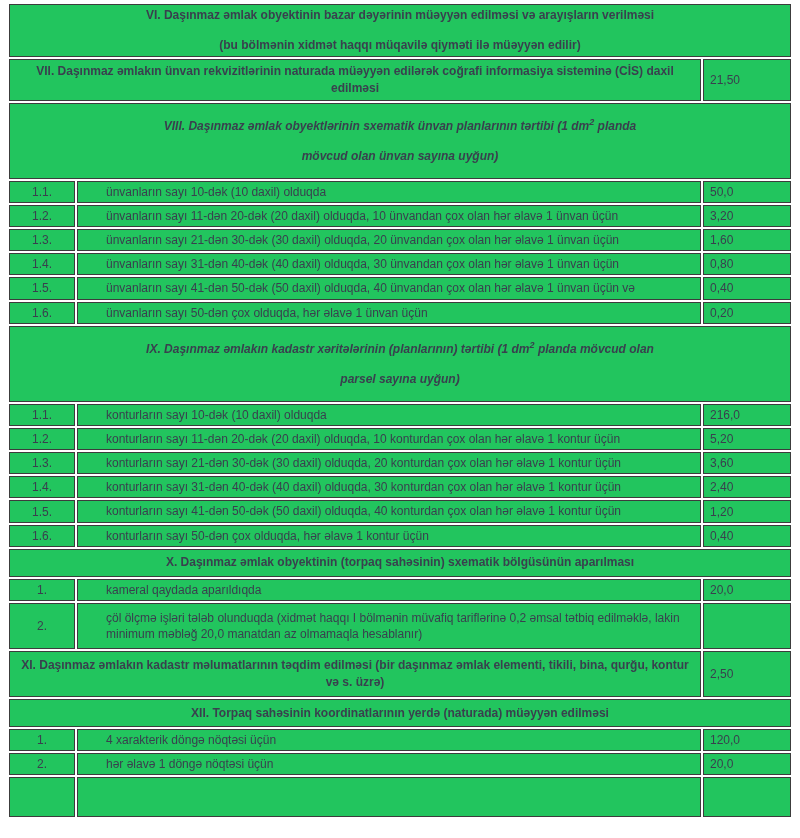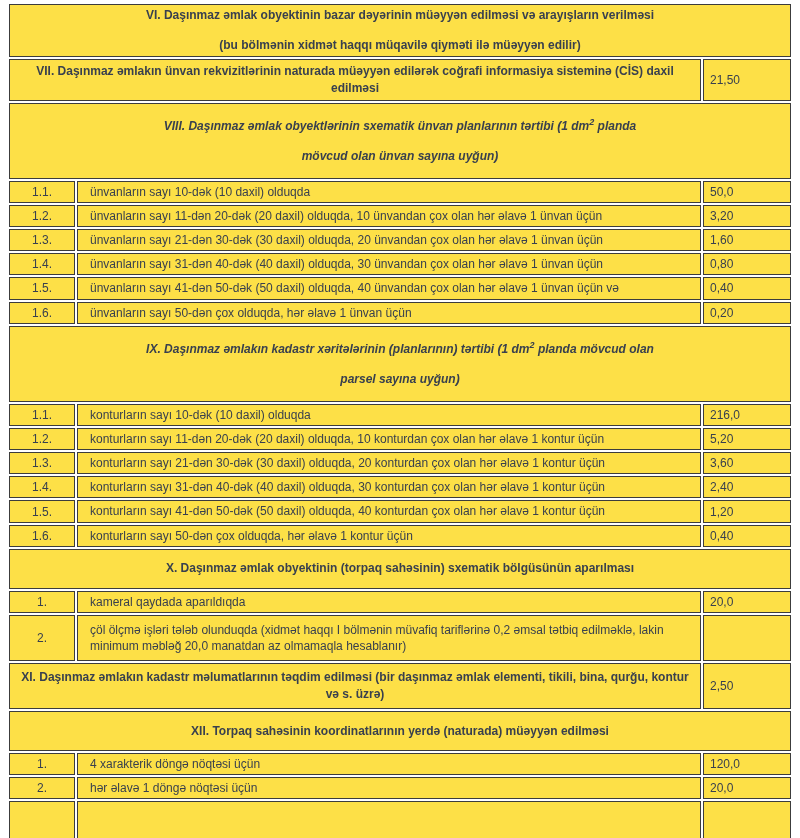--- a/index.html
+++ b/index.html
@@ -13,38 +13,38 @@
     width: 786px;
     table-layout: fixed;
     border-collapse: separate;
     border-spacing: 2px;
   }
   col.c1 { width: 66px; }
   col.c3 { width: 88px; }
   td {
     box-sizing: border-box;
     border: 1px solid #3c3c3c;
-    background: #fde047;
+    background: #22c55e;
     color: #39404e;
     font-size: 12px;
     vertical-align: middle;
     padding: 2px 6px;
     overflow: hidden;
   }
   td.num { text-align: center; }
-  td.desc { padding-left: 12px; line-height: 1.35; }
+  td.desc { padding-left: 28px; line-height: 1.35; }
   td.val { text-align: left; }
   td.hdr { font-weight: bold; text-align: center; line-height: 1.4; }
   .hl + .hl { margin-top: 13px; }
   sup { font-size: 9px; }
   tr.r50 td { height: 50px; }
   tr.r42 td { height: 42px; }
   tr.r60 td { height: 76px; font-style: italic; }
   tr.r28 td { height: 21px; }
-  tr.r24 td { height: 40px; margin-top: 7px; }
+  tr.r24 td { height: 28px; margin-top: 7px; }
   tr.r46 td { height: 46px; }
   tr.rcut td { height: 40px; }
 </style>
 </head>
 <body>
 
 <div>
 <table>
   <colgroup>
         <col class="c1">

